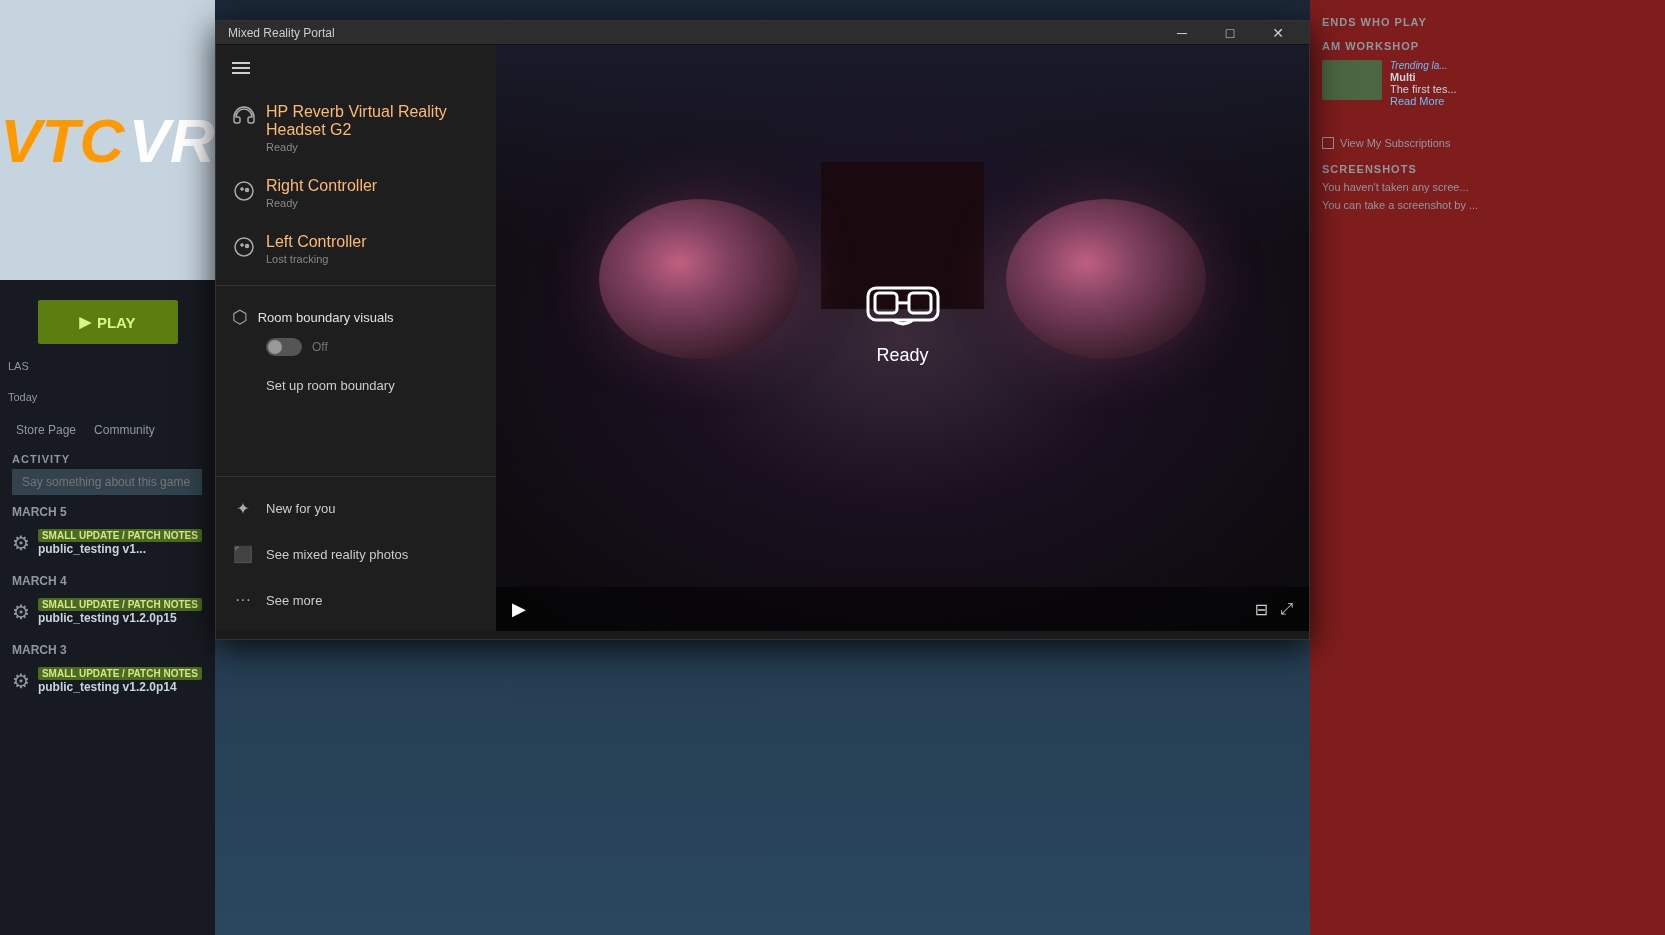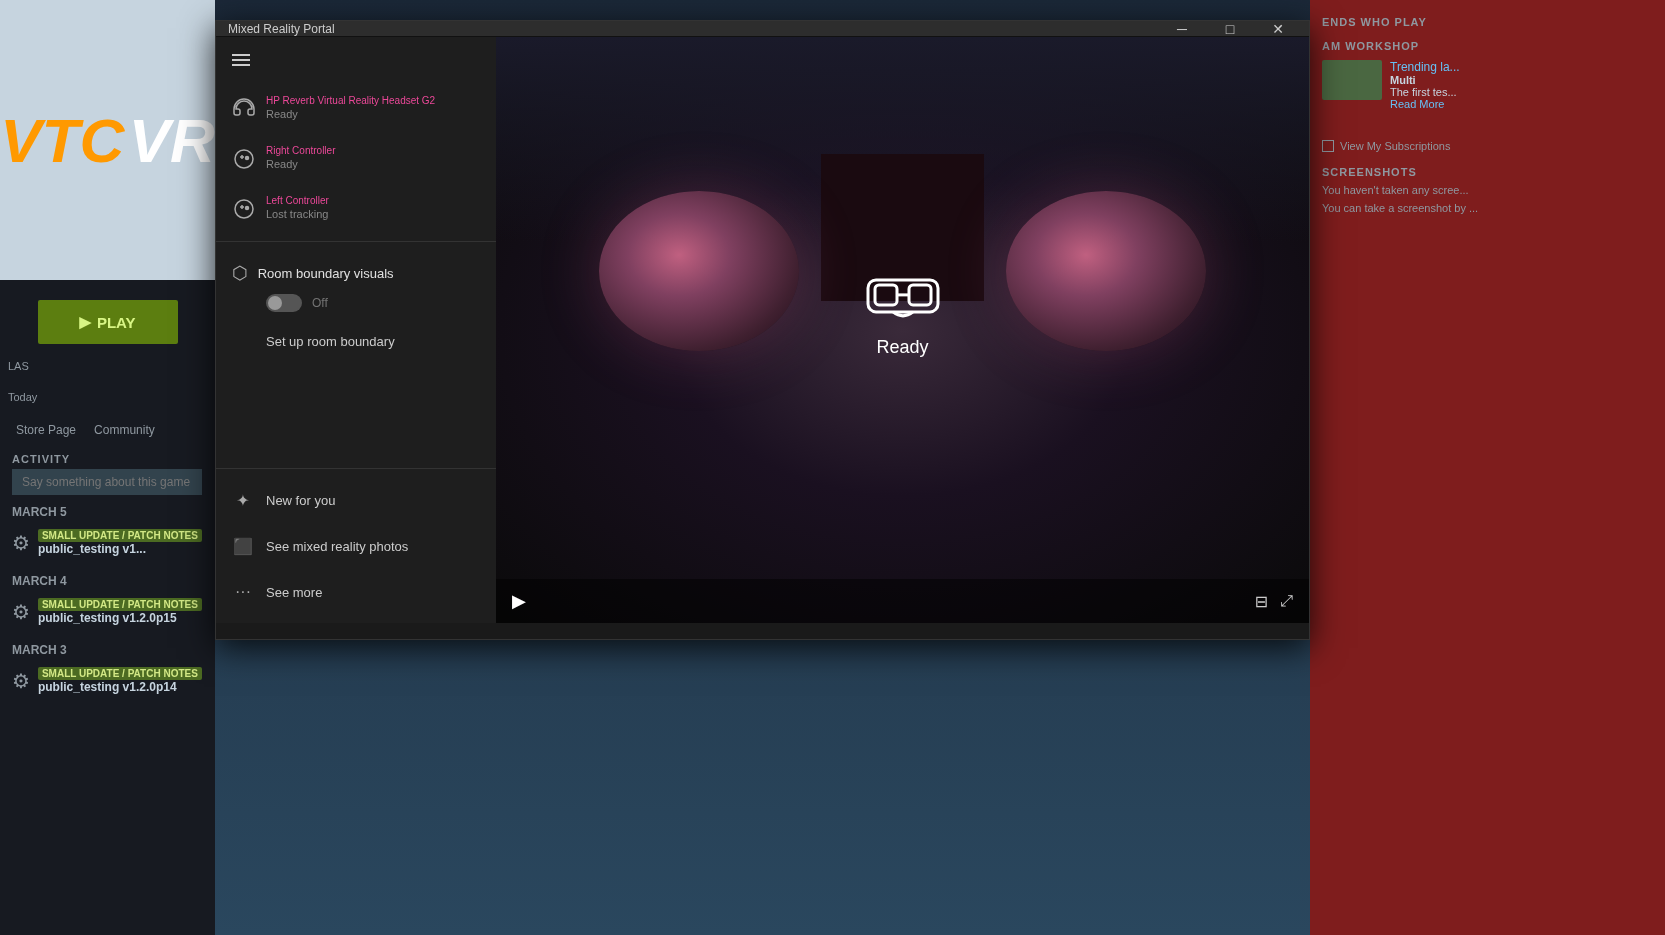--- a/index.html
+++ b/index.html
@@ -184,21 +184,22 @@
       flex-shrink: 0;
     }
 
     .workshop-text {
       font-size: 11px;
       color: #c6d4df;
     }
 
     .trending-badge {
       color: #66c0f4;
-      font-size: 12px;
+      font-size: 10px;
+      font-style: italic;
     }
 
     .screenshots-title {
       color: #8f98a0;
       font-size: 11px;
       font-weight: 700;
       letter-spacing: 1px;
       padding: 8px 0 4px;
     }
 
@@ -234,21 +235,21 @@
       left: 215px;
       width: 1095px;
       height: 620px;
       background: #1a1a1a;
       z-index: 10;
       border: 1px solid #333;
       box-shadow: 0 8px 32px rgba(0,0,0,0.8);
     }
 
     .mrp-titlebar {
-      height: 16px;
+      height: 24px;
       background: #2d2d2d;
       display: flex;
       align-items: center;
       justify-content: space-between;
       padding: 0 8px 0 12px;
       border-bottom: 1px solid #111;
     }
 
     .mrp-title-text {
       color: #ccc;
@@ -309,22 +310,22 @@
     }
 
     .device-icon {
       width: 24px;
       height: 24px;
       flex-shrink: 0;
       margin-top: 2px;
     }
 
     .device-name {
-      color: #ec4899;
-      font-size: 10px;
+      color: #fdba74;
+      font-size: 16px;
       font-weight: 500;
     }
 
     .device-status {
       font-size: 11px;
       margin-top: 2px;
     }
 
     .device-status.ready { color: #888; }
     .device-status.lost { color: #888; }

